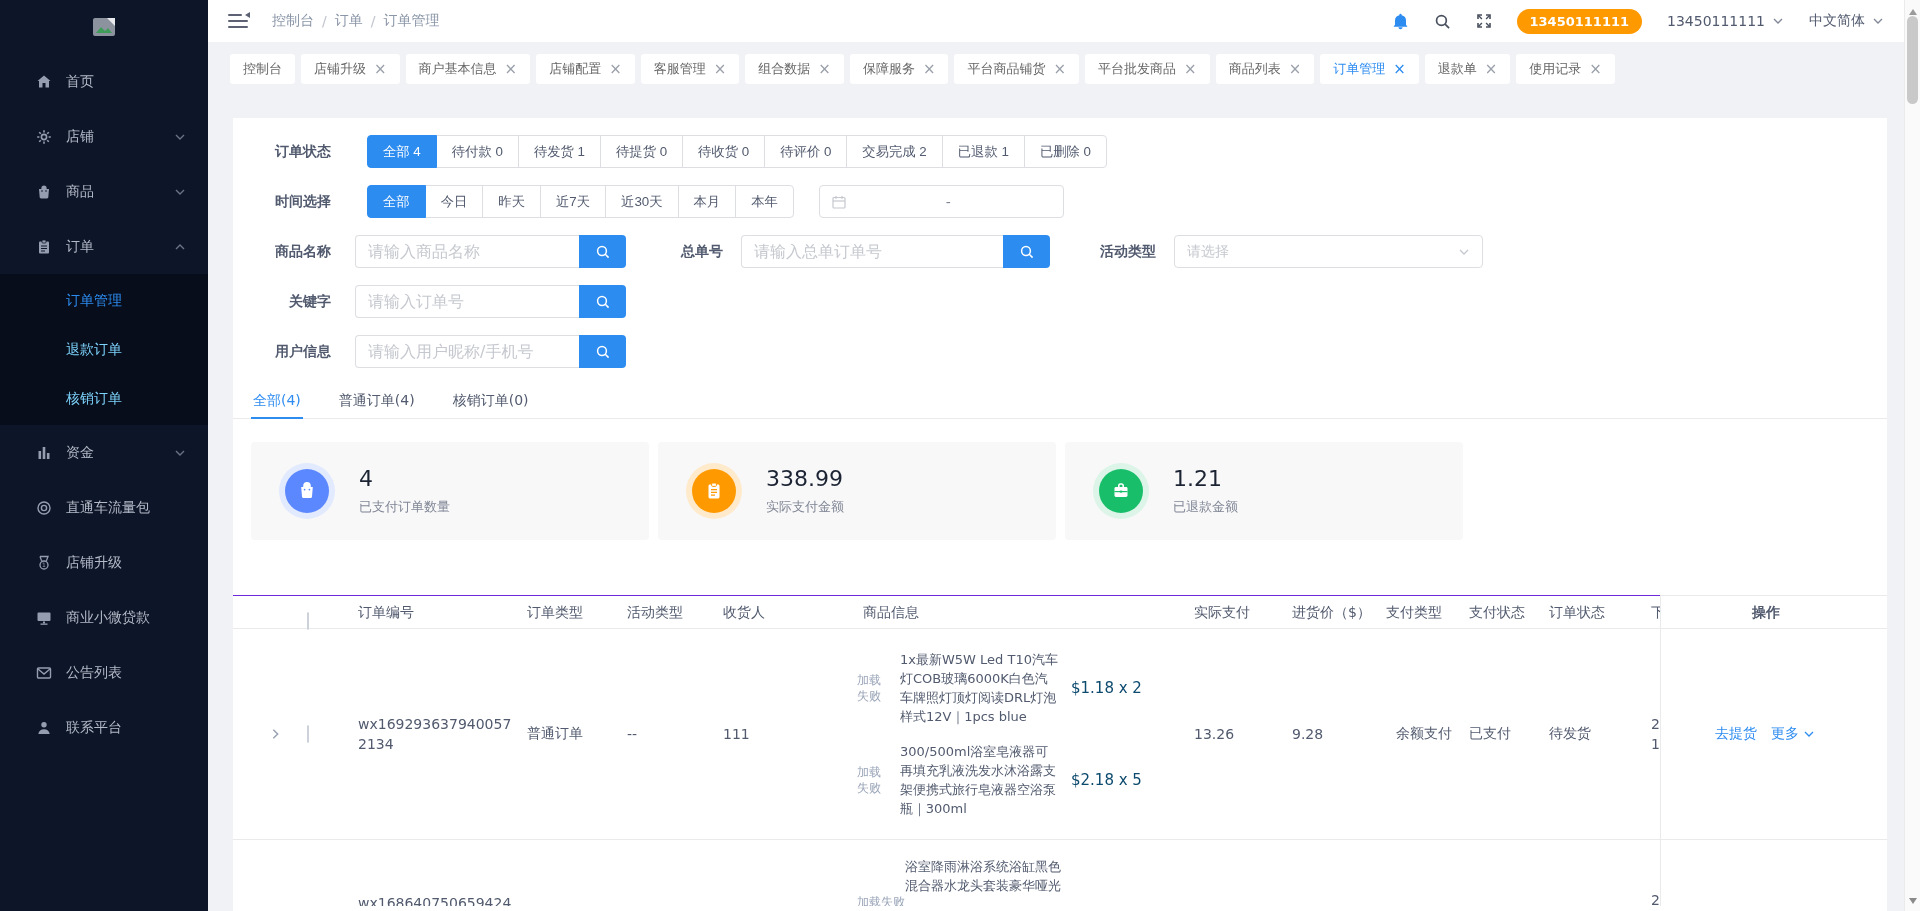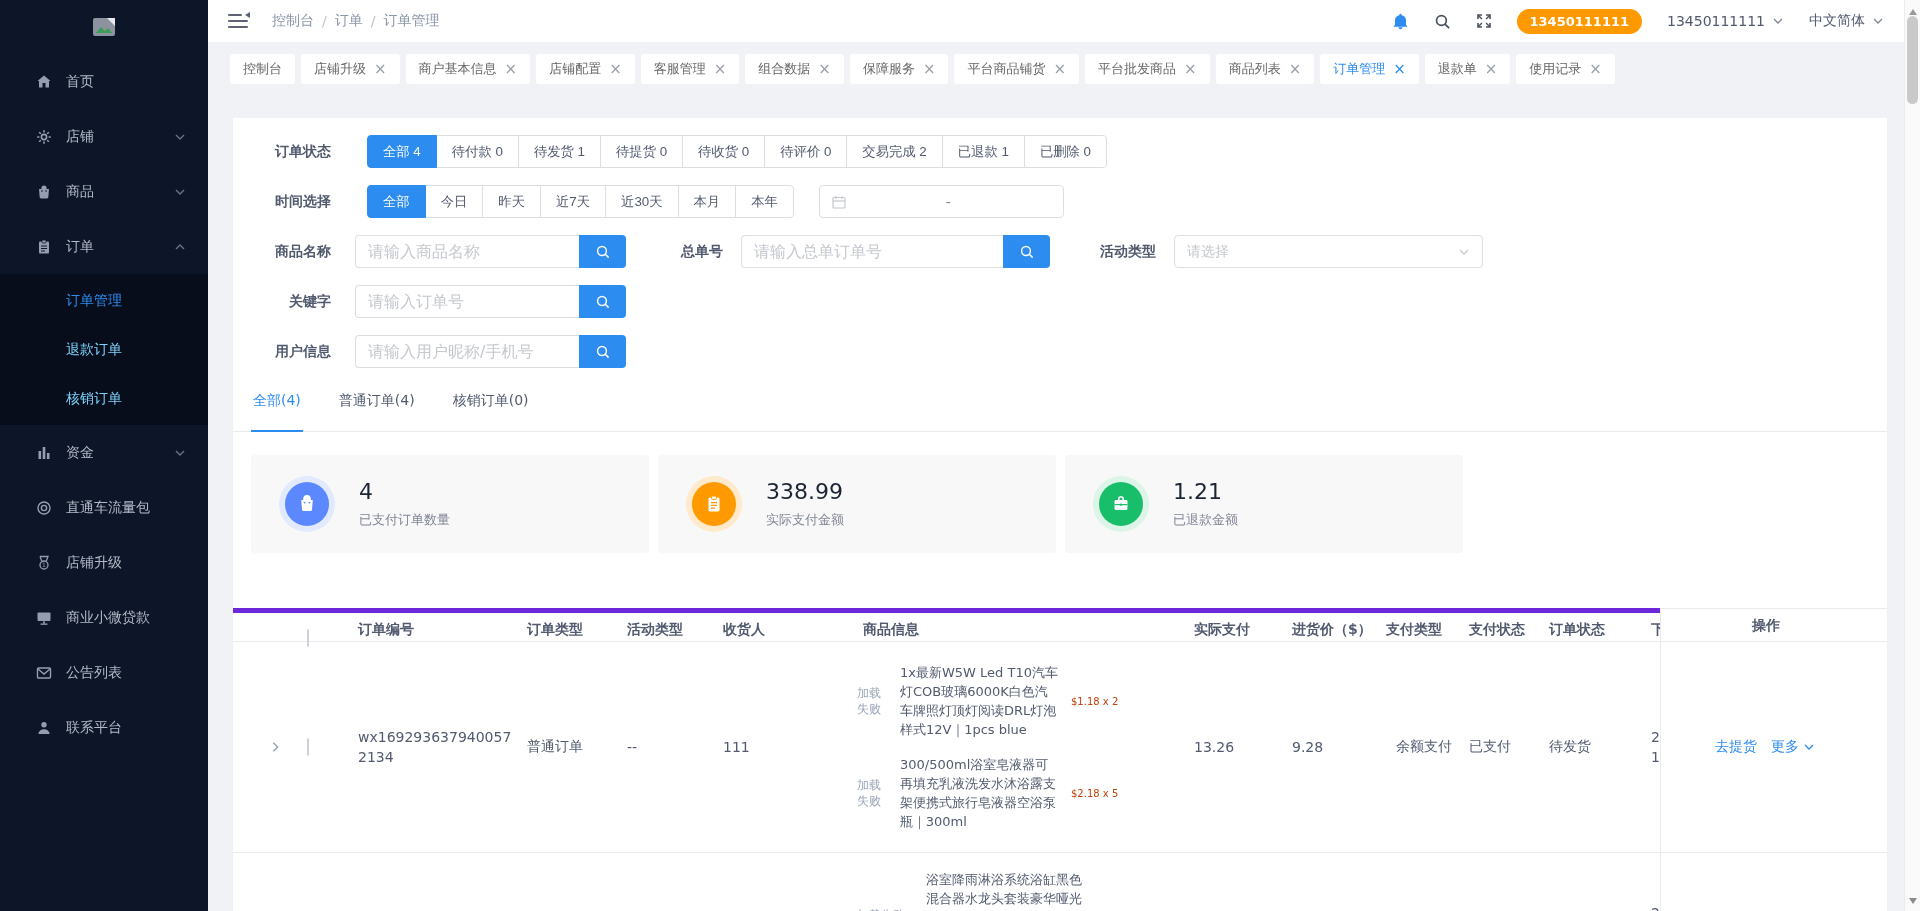--- a/index.html
+++ b/index.html
@@ -49,46 +49,46 @@
   .daterange{margin-left:25px;width:245px;height:33px;border:1px solid #dcdee2;border-radius:4px;display:flex;align-items:center;padding:0 12px;background:#fff;cursor:pointer}
   .daterange .dash{flex:1;text-align:center;color:#808695}
   .searchwrap{display:flex;margin-left:24px}
   .tinput{width:224px;height:33px;border:1px solid #dcdee2;border-right:none;border-radius:4px 0 0 4px;padding:0 12px;font-size:16px;color:#515a6e;outline:none;font-family:inherit}
   .tinput::placeholder{color:#c5c8ce}
   .searchbtn{width:47px;height:33px;background:#2d8cf0;border:none;border-radius:0 4px 4px 0;display:flex;align-items:center;justify-content:center;cursor:pointer}
   .flabel-inline{margin-left:55px;font-weight:bold;white-space:nowrap}
   .select{margin-left:18px;width:309px;height:33px;border:1px solid #dcdee2;border-radius:4px;display:flex;align-items:center;justify-content:space-between;padding:0 12px;color:#c5c8ce;background:#fff;cursor:pointer}
   
   .otabs{display:flex;gap:34px;padding:2px 18px 0;border-bottom:1px solid #e8eaec}
-  .otab{padding:7px 2px 20px;cursor:pointer;color:#515a6e}
+  .otab{padding:7px 2px 7px;cursor:pointer;color:#515a6e}
   .otab.active{color:#2d8cf0;border-bottom:2px solid #2d8cf0;margin-bottom:-1px}
   
   .cards{display:flex;gap:9px;padding:23px 18px 0}
   .card{width:398px;height:98px;background:#f8f8f9;border-radius:4px;display:flex;align-items:center;padding-left:28px}
   .ci-outer{width:56px;height:56px;border-radius:50%;display:flex;align-items:center;justify-content:center}
   .ci-inner{width:44px;height:44px;border-radius:50%;display:flex;align-items:center;justify-content:center}
   .card-meta{margin-left:24px}
   .card-value{font-size:22px;color:#1c2433}
   .card-label{font-size:13px;color:#808695;margin-top:7px}
   
   .table{position:relative;margin-top:55px;height:311px}
-  .thead{height:34px;border-top:5px solid #6d28d9;border-bottom:1px solid #e8eaec;position:relative;font-weight:bold;color:#515a6e}
+  .thead{height:34px;border-top:1px solid #6d28d9;border-bottom:1px solid #e8eaec;position:relative;font-weight:normal;color:#515a6e}
   .th{position:absolute;top:0;line-height:32px;white-space:nowrap}
   .th-clip{width:20px;overflow:hidden}
   .trow{position:relative;height:211px;border-bottom:1px solid #e8eaec}
   .trow2{position:relative;height:66px;overflow:hidden}
   .td{position:absolute;white-space:nowrap}
   .mid{top:50%;transform:translateY(-50%)}
   .chk{width:15px;height:15px;border:1px solid #cdd2da;border-radius:2px;background:#fff;cursor:pointer}
   .orderno{width:160px;white-space:normal;word-break:break-all;line-height:20px}
   .products{position:absolute;left:624px;top:0;bottom:0;display:flex;flex-direction:column;justify-content:center;gap:16px}
   .product{display:flex;align-items:center}
   .pthumb{flex:0 0 30px;width:30px;font-size:12px;color:#9aa5b8;line-height:16px;word-break:break-all}
   .ptitle{width:160px;margin-left:13px;font-size:13px;line-height:19px;word-break:break-all;color:#515a6e;white-space:normal}
-  .pprice{margin-left:11px;font-size:10px;color:#c2410c}
+  .pprice{margin-left:11px;font-size:15px;color:#0c4a6e}
   .timeclip{width:14px;overflow:hidden;line-height:20px;white-space:normal}
   .expander{color:#9aa3b2;display:flex;cursor:pointer}
   .fixedcol{position:absolute;left:1427px;right:0;top:0;bottom:0;background:#fff;border-left:1px solid #e8eaec;border-top:1px solid #e8eaec}
   .fc-head{height:33px;line-height:32px;border-bottom:1px solid #e8eaec;padding-left:91px;font-weight:bold;color:#515a6e}
   .fc-row1{height:211px;display:flex;align-items:center;padding-left:54px;gap:14px;border-bottom:1px solid #e8eaec}
   .link{color:#2d8cf0;cursor:pointer;display:flex;align-items:center;gap:4px;white-space:nowrap}
   
   .vscroll{flex:0 0 16px;width:16px;background:#fafafa;border-left:1px solid #ebebeb;position:relative}
   .vs-up{position:absolute;top:5px;left:4px;width:0;height:0;border:4px solid transparent;border-bottom:6px solid #9b9b9b}
   .vs-down{position:absolute;bottom:3px;left:4px;width:0;height:0;border:4px solid transparent;border-top:6px solid #8a8a8a}
@@ -523,21 +523,21 @@
             <span class="td mid" style="left:1059px">9.28</span>
             <span class="td mid" style="left:1163px">余额支付</span>
             <span class="td mid" style="left:1236px">已支付</span>
             <span class="td mid" style="left:1316px">待发货</span>
             <span class="td mid timeclip" style="left:1418px"><span>20</span><br><span>19</span></span>
           </div>
 
           <div class="trow2">
             <span class="td orderno" style="left:125px;top:53px">wx168640750659424230</span>
             <span class="td pthumb" style="left:624px;top:54px">加载失败</span>
-            <span class="td ptitle" style="left:693px;top:17px;margin-left:0">浴室降雨淋浴系统浴缸黑色混合器水龙头套装豪华哑光</span>
+            <span class="td ptitle" style="left:672px;top:17px;margin-left:0">浴室降雨淋浴系统浴缸黑色混合器水龙头套装豪华哑光</span>
             <span class="td timeclip" style="left:1418px;top:50px">20</span>
           </div>
 
           <div class="fixedcol">
             <div class="fc-head">操作</div>
             <div class="fc-row1">
               <span class="link">去提货</span>
               <span class="link">
                 <span>更多</span>
                 <svg width="12" height="12" viewBox="0 0 12 12">

